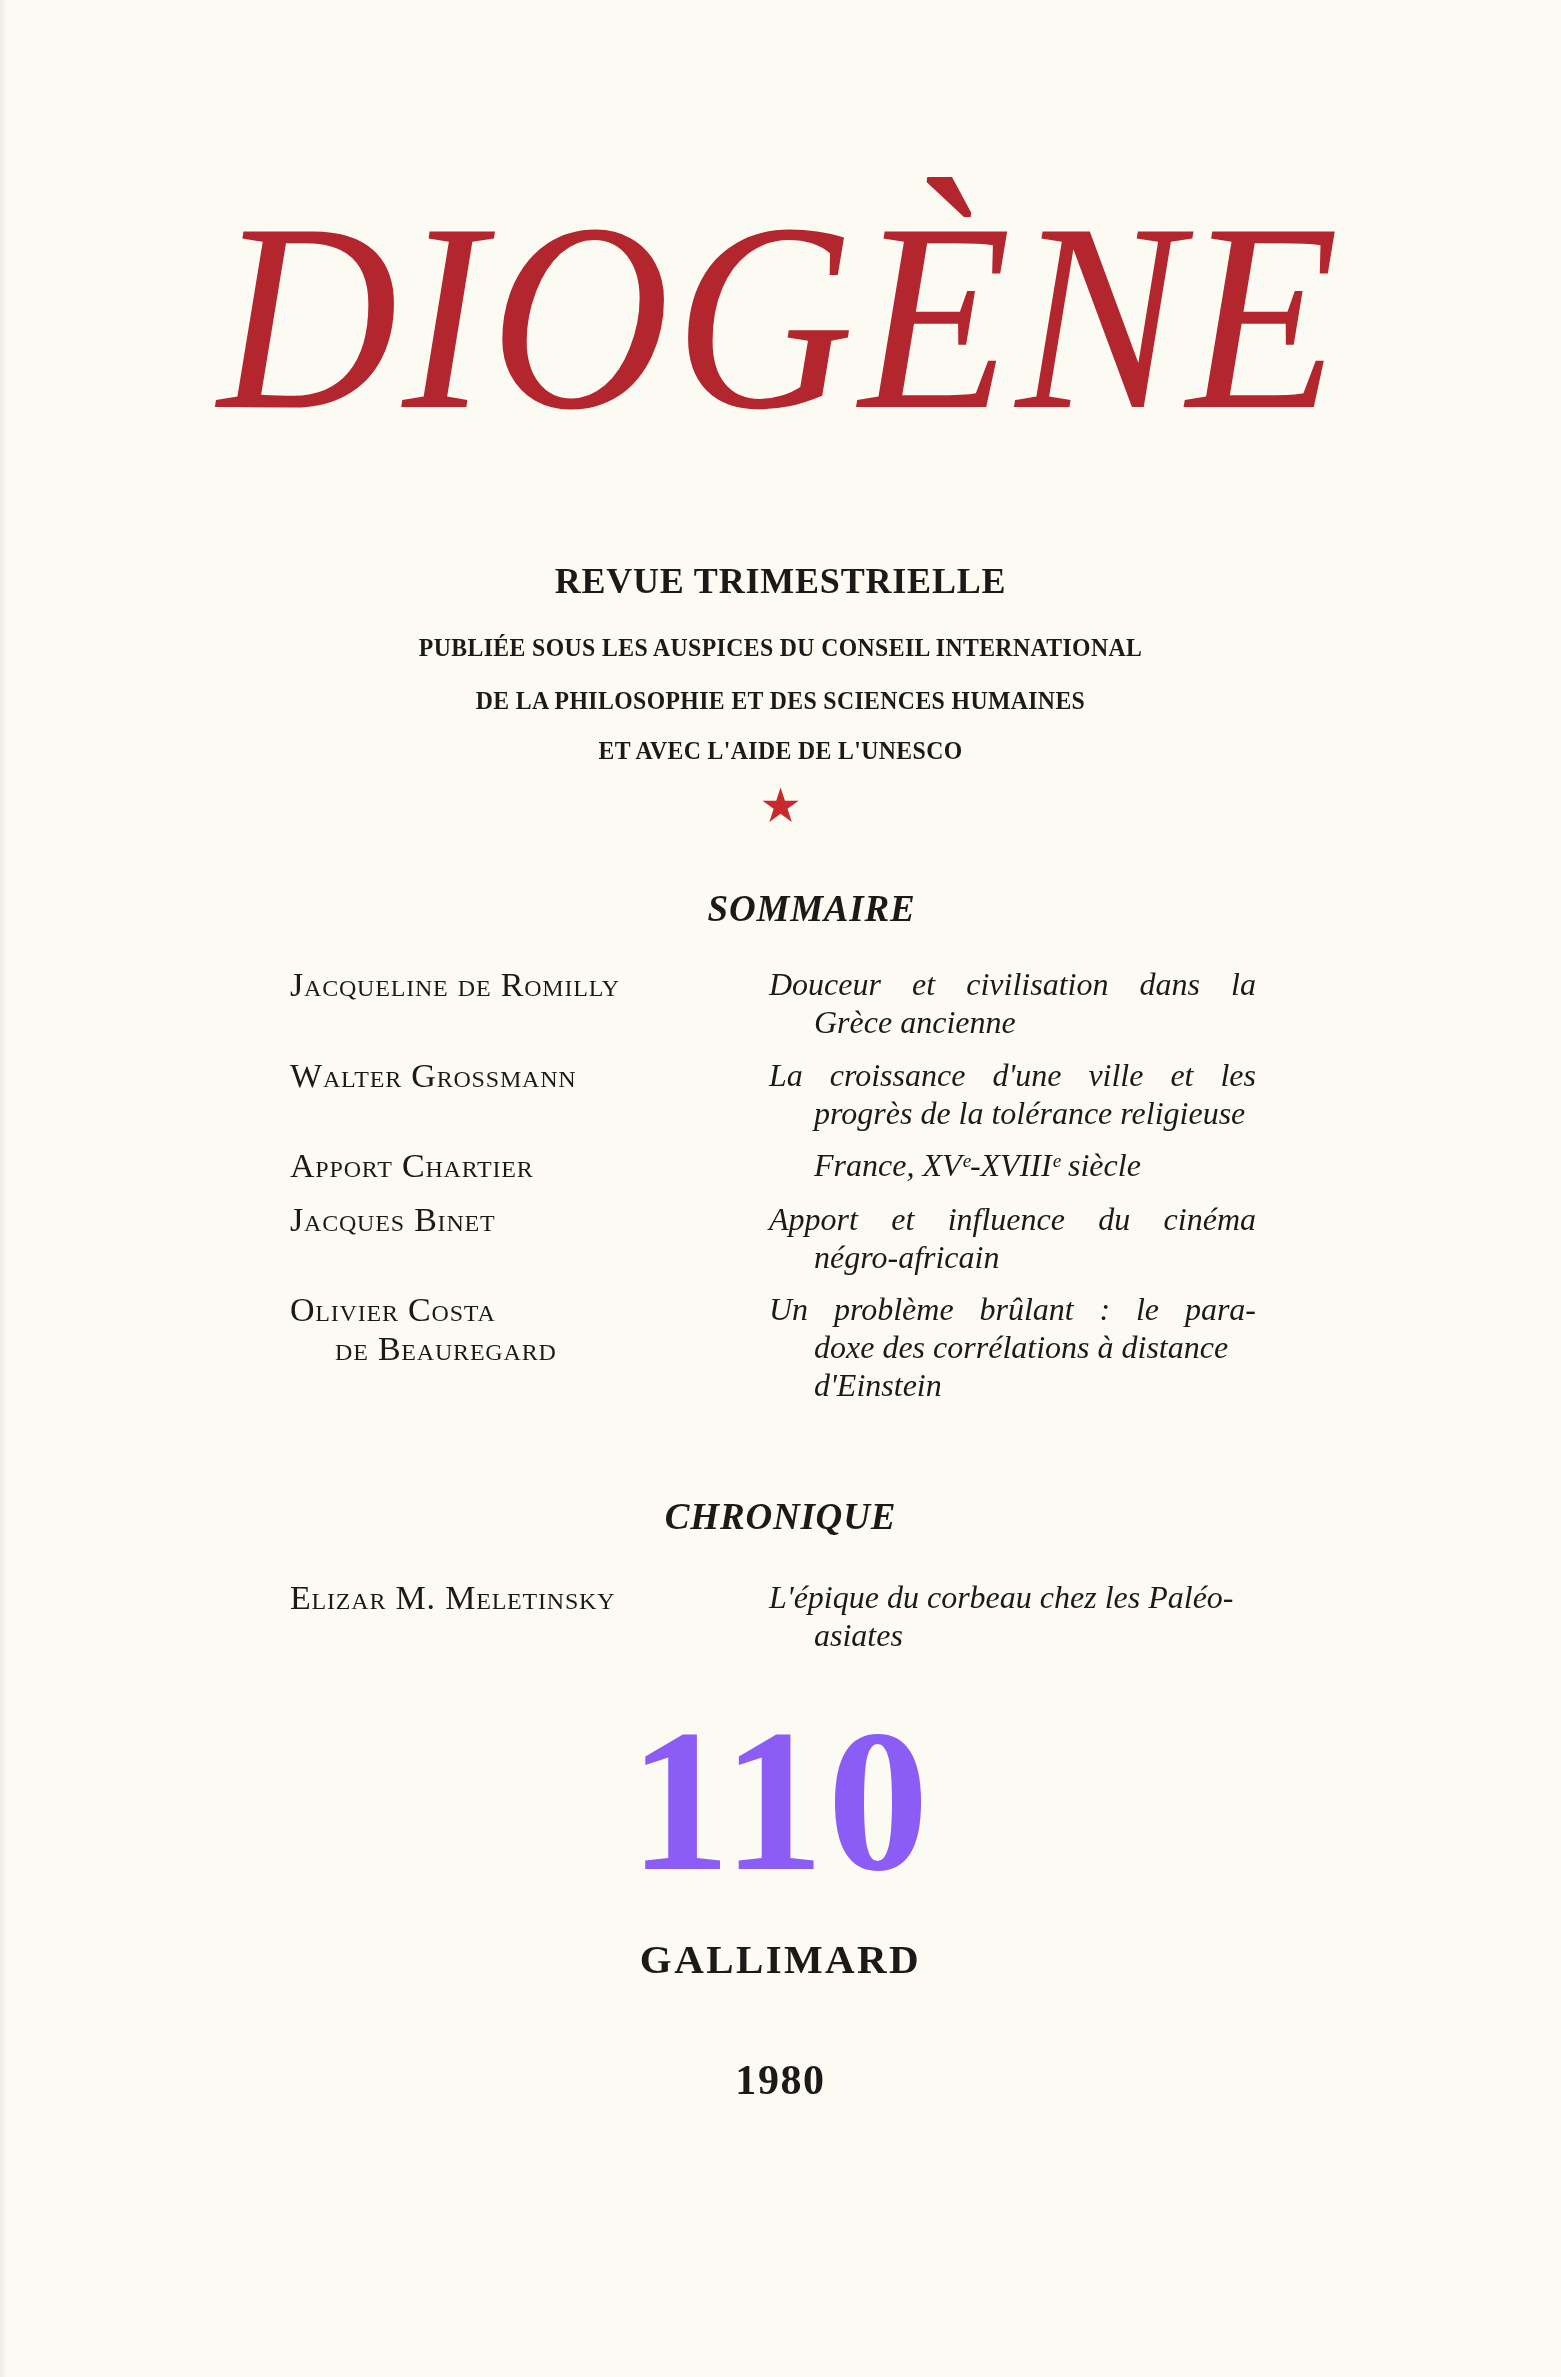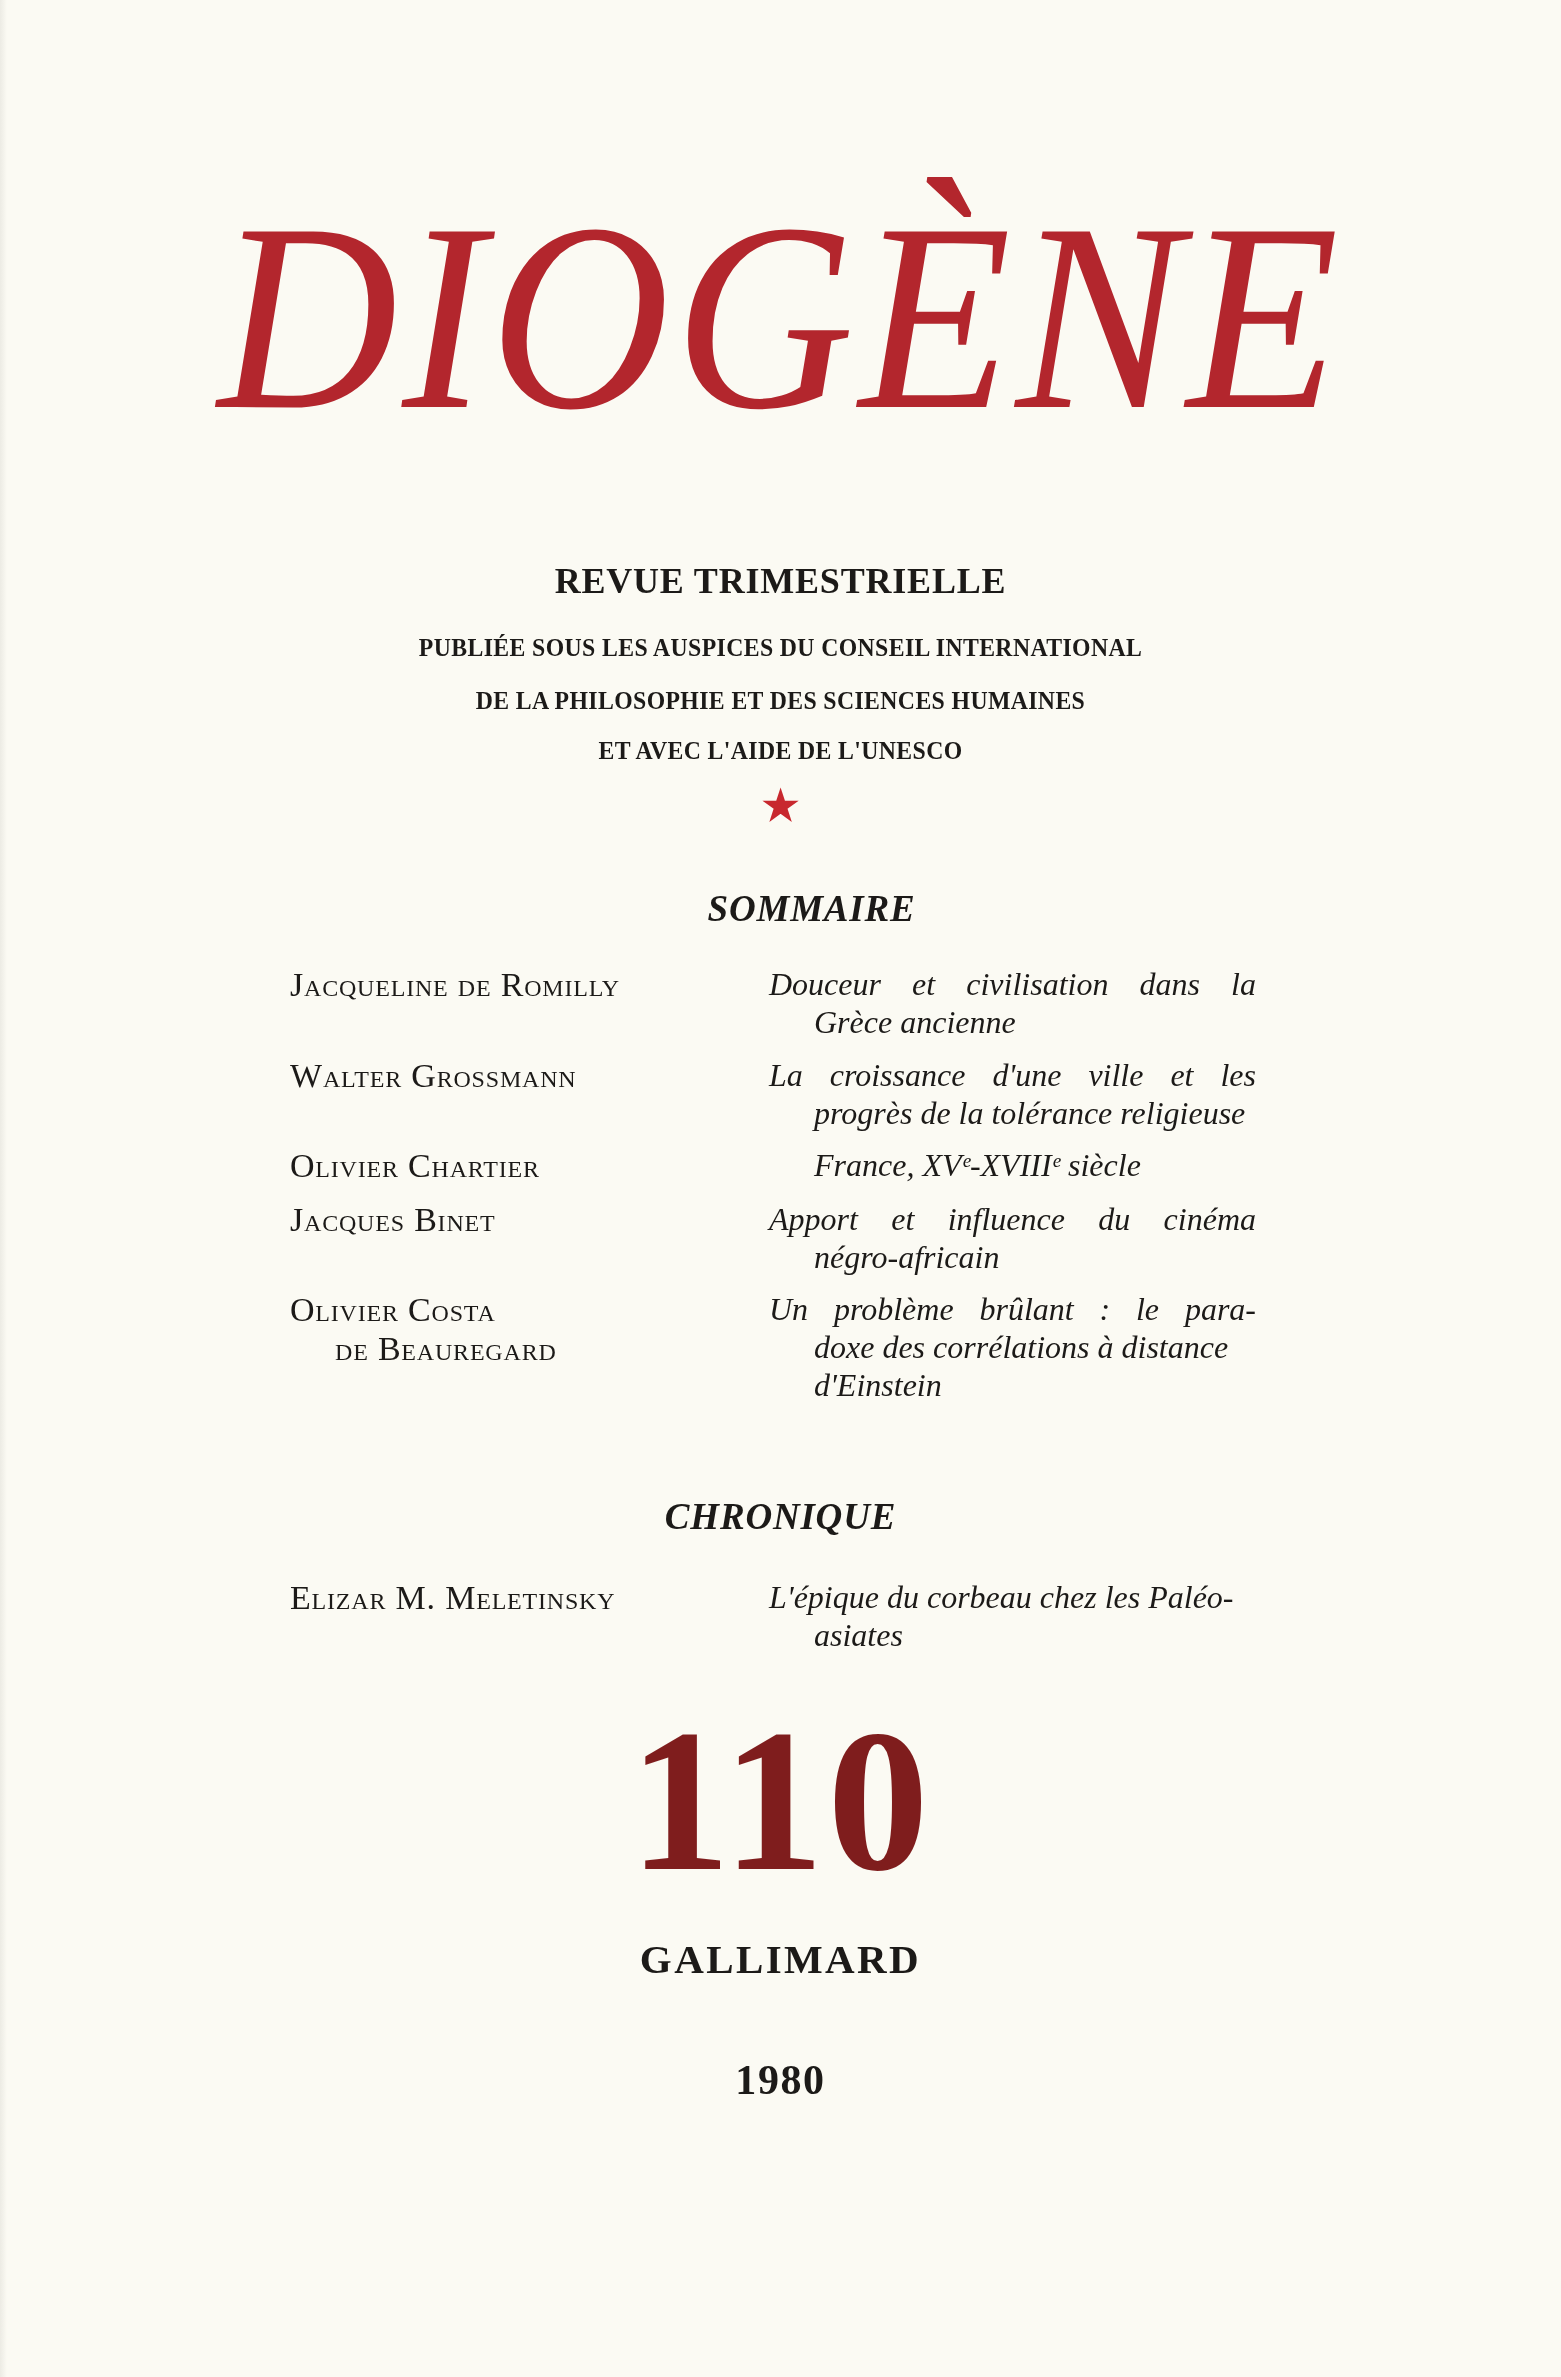--- a/index.html
+++ b/index.html
@@ -65,21 +65,21 @@
     padding-left: 0;
   }
   .toc-title .t1 { display: block; text-align: justify; text-align-last: justify; }
   .toc-title .t1.nojust { text-align-last: left; }
   .toc-title .tn { display: block; padding-left: 45px; }
   .toc-main { top: 965px; }
   .toc-main .toc-row { margin-bottom: 14.6px; }
   .toc-chron { top: 1578px; }
 
   .issue-number {
-    top: 1699px; font-size: 203px; line-height: 203px; color: #7f1d1d;
+    top: 1699px; font-size: 203px; line-height: 203px; color: #8b5cf6;
     letter-spacing: 3.2px;
   }
   .publisher {
     top: 1935px; font-size: 41px; letter-spacing: 2.4px; font-weight: bold;
   }
   .year {
     top: 2016px; font-size: 42px; letter-spacing: 1.6px; margin-top: 40px;
   }
 </style>
 </head>
@@ -112,21 +112,21 @@
     <div class="toc-author">
       <span>Walter Grossmann</span>
     </div>
     <div class="toc-title">
       <span class="t1">La croissance d'une ville et les</span>
       <span class="tn">progrès de la tolérance religieuse</span>
     </div>
   </div>
   <div class="toc-row">
     <div class="toc-author">
-      <span>Olivier Chartier</span>
+      <span>Apport Chartier</span>
     </div>
     <div class="toc-title">
       <span class="tn">France, XVᵉ-XVIIIᵉ siècle</span>
     </div>
   </div>
   <div class="toc-row">
     <div class="toc-author">
       <span>Jacques Binet</span>
     </div>
     <div class="toc-title">

